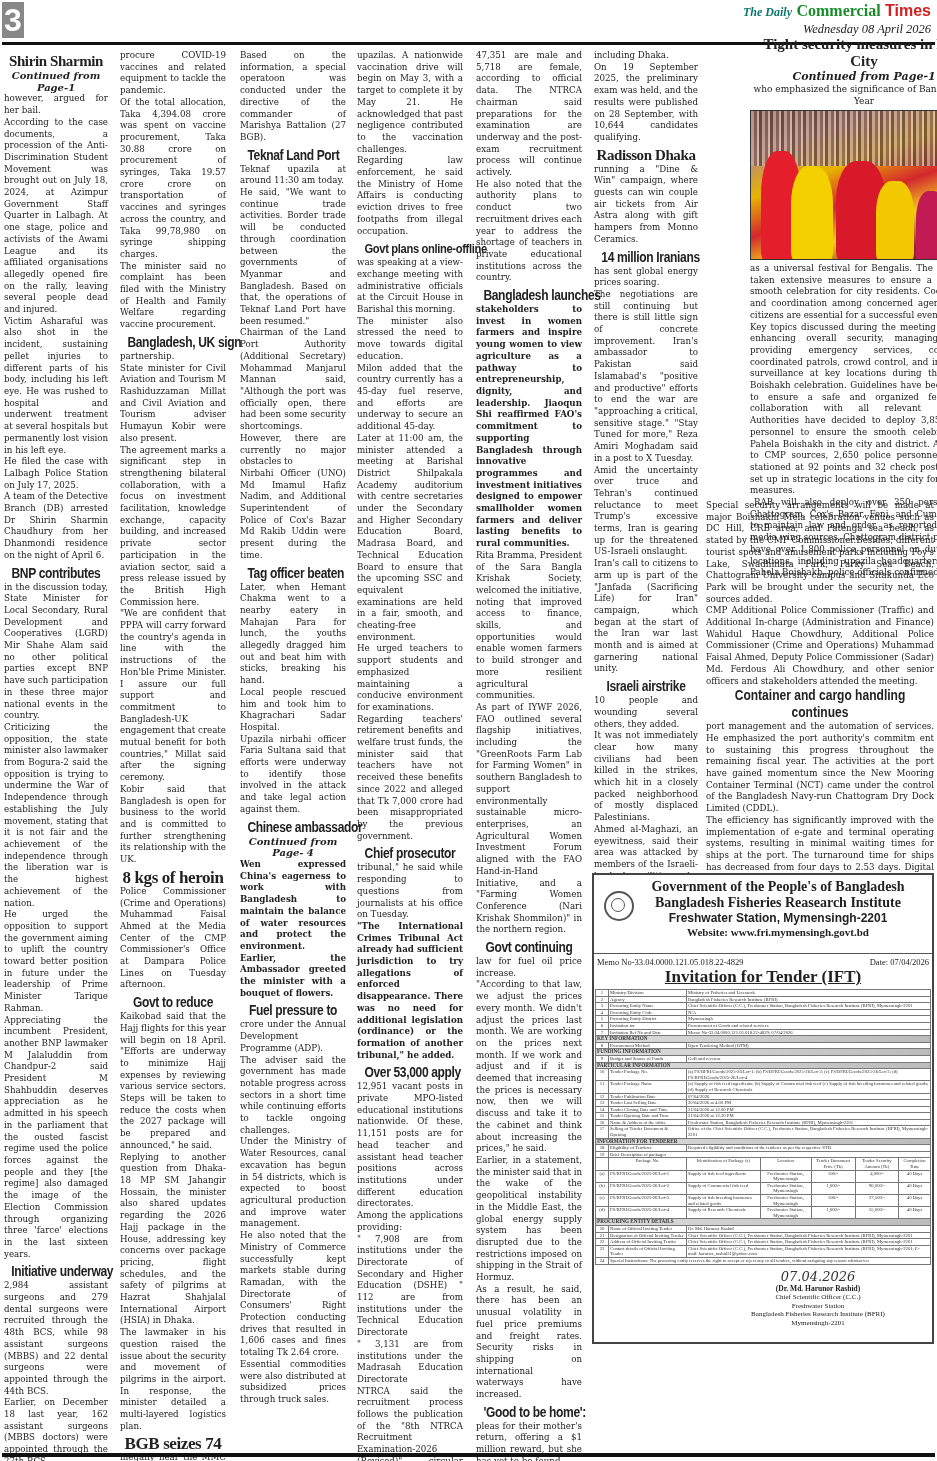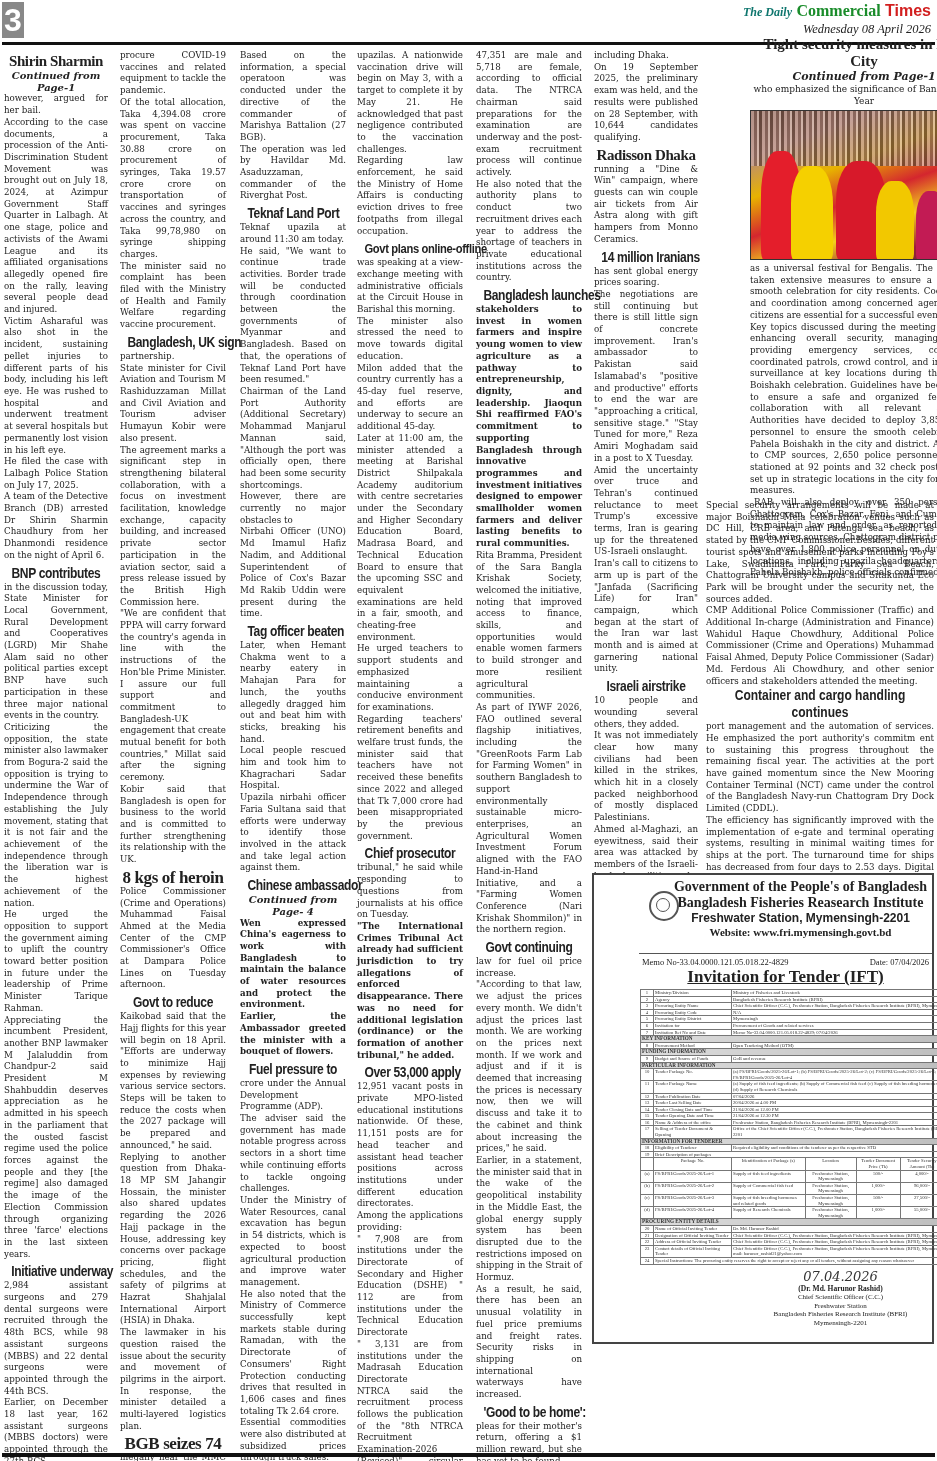--- a/index.html
+++ b/index.html
@@ -28,21 +28,21 @@
   .wide{position:absolute;left:706px;width:228px;top:36px;font-size:8.7px;line-height:11.7px;text-align:justify;margin-left:44px;}
   .wide-hd{font-family:"Liberation Serif",serif;font-size:15px;font-weight:bold;text-align:center;line-height:17px;}
   .wide-cont{font-style:italic;font-weight:bold;font-size:11px;text-align:center;line-height:13px;}
   .wide-lead{font-size:9px;text-align:center;line-height:12px;}
   .photo{width:228px;height:150px;margin:3px 0;background:linear-gradient(160deg,#6b4a3b 0%,#b88a7a 20%,#e8b300 38%,#d4262e 55%,#f3d21c 70%,#9c1d3a 85%,#5a3a30 100%);position:relative;border:1px solid #333;box-sizing:border-box;overflow:hidden;}
   .photo .crowd{position:absolute;left:0;right:0;top:0;height:55px;background:repeating-linear-gradient(90deg,#c9a8a0 0 3px,#7e5d55 3px 6px,#e0c7be 6px 8px,#5c4037 8px 11px);opacity:.75;}
   .photo .d{position:absolute;border-radius:40% 40% 10% 10%;}
   .lower{position:absolute;left:594px;width:340px;font-size:8.7px;line-height:11.7px;text-align:justify;}
   .lower p{margin:0;}
   .lower .hd2{font-family:"Liberation Sans",sans-serif;font-weight:bold;font-size:14px;text-align:center;line-height:17px;transform:scaleX(0.86);}
-  .tender{position:absolute;left:592px;top:873px;width:342px;height:471px;border:2px solid #444;box-sizing:border-box;font-family:"Liberation Serif",serif;background:#fff;padding-left:45px;}
+  .tender{position:absolute;left:592px;top:873px;width:342px;height:471px;border:2px solid #444;box-sizing:border-box;font-family:"Liberation Serif",serif;background:#fff;}
   .t-head{position:relative;height:78px;border-bottom:1px solid #555;text-align:center;}
   .t-emblem{position:absolute;left:10px;top:16px;width:26px;height:26px;border:2px solid #555;border-radius:50%;}
   .t-emblem::after{content:"";position:absolute;left:5px;top:5px;width:12px;height:12px;border:1px solid #555;border-radius:50%;}
   .t-l1{font-size:14px;font-weight:bold;padding-left:30px;line-height:16px;padding-top:4px;}
   .t-l2{font-size:14px;font-weight:bold;padding-left:30px;line-height:16px;}
   .t-l3{font-size:12px;font-weight:bold;padding-left:30px;line-height:14px;font-family:"Liberation Sans",sans-serif;}
   .t-l4{font-size:11px;font-weight:bold;padding-left:30px;line-height:14px;}
   .t-memo{display:flex;justify-content:space-between;font-size:8.5px;padding:3px 3px 0 3px;}
   .t-ift{text-align:center;font-size:17px;font-weight:bold;line-height:20px;}
   .t-ift span{text-decoration:underline;}
@@ -72,21 +72,21 @@
 
 <div class="col c1">
   <div class="hd serif">Shirin Sharmin</div>
   <div class="cont">Continued from Page-1</div>
   <p>however, argued for her bail.</p>
   <p>According to the case documents, a procession of the Anti-Discrimination Student Movement was brought out on July 18, 2024, at Azimpur Government Staff Quarter in Lalbagh. At one stage, police and activists of the Awami League and its affiliated organisations allegedly opened fire on the rally, leaving several people dead and injured.</p>
   <p>Victim Asharaful was also shot in the incident, sustaining pellet injuries to different parts of his body, including his left eye. He was rushed to hospital and underwent treatment at several hospitals but permanently lost vision in his left eye.</p>
   <p>He filed the case with Lalbagh Police Station on July 17, 2025.</p>
   <p>A team of the Detective Branch (DB) arrested Dr Shirin Sharmin Chaudhury from her Dhanmondi residence on the night of April 6.</p>
   <div class="hd">BNP contributes</div>
-  <p>in the discussion today, State Minister for Local Government, Rural Development and Cooperatives (LGRD) Mir Shahe Alam said no other political parties except BNP have such participation in these three major national events in the country.</p>
+  <p>in the discussion today, State Minister for Local Secondary, Rural Development and Cooperatives (LGRD) Mir Shahe Alam said no other political parties except BNP have such participation in these three major national events in the country.</p>
   <p>Criticizing the opposition, the state minister also lawmaker from Bogura-2 said the opposition is trying to undermine the War of Independence through establishing the July movement, stating that it is not fair and the achievement of the independence through the liberation war is the highest achievement of the nation.</p>
   <p>He urged the opposition to support the government aiming to uplift the country toward better position in future under the leadership of Prime Minister Tarique Rahman.</p>
   <p>Appreciating the incumbent President, another BNP lawmaker M Jalaluddin from Chandpur-2 said President M Shahbuddin deserves appreciation as he admitted in his speech in the parliament that the ousted fascist regime used the police forces against the people and they [the regime] also damaged the image of the Election Commission through organizing three 'farce' elections in the last sixteen years.</p>
   <div class="hd">Initiative underway</div>
   <p>2,984 assistant surgeons and 279 dental surgeons were recruited through the 48th BCS, while 98 assistant surgeons (MBBS) and 22 dental surgeons were appointed through the 44th BCS.</p>
   <p>Earlier, on December 18 last year, 162 assistant surgeons (MBBS doctors) were appointed through the 27th BCS.</p>
 
 </div>
 
 <div class="col c2">
@@ -104,21 +104,20 @@
   <div class="hd">Govt to reduce</div>
   <p>Kaikobad said that the Hajj flights for this year will begin on 18 April. "Efforts are underway to minimize Hajj expenses by reviewing various service sectors. Steps will be taken to reduce the costs when the 2027 package will be prepared and announced," he said.</p>
   <p>Replying to another question from Dhaka-18 MP SM Jahangir Hossain, the minister also shared updates regarding the 2026 Hajj package in the House, addressing key concerns over package pricing, flight schedules, and the safety of pilgrims at Hazrat Shahjalal International Airport (HSIA) in Dhaka.</p>
   <p>The lawmaker in his question raised the issue about the security and movement of pilgrims in the airport. In response, the minister detailed a multi-layered logistics plan.</p>
   <div class="hd big">BGB seizes 74</div>
   <p>illegally near the MMC Brick Field area in Baghaichhari with the intention of making excessive profit.</p>
 </div>
 
 <div class="col c3">
   <p>Based on the information, a special operatoon was conducted under the directive of the commander of Marishya Battalion (27 BGB).</p>
-  <p>The operation was led by Havildar Md. Asaduzzaman, commander of the Riverghat Post.</p>
   <div class="hd">Teknaf Land Port</div>
   <p>Teknaf upazila at around 11:30 am today.</p>
   <p>He said, "We want to continue trade activities. Border trade will be conducted through coordination between the governments of Myanmar and Bangladesh. Based on that, the operations of Teknaf Land Port have been resumed."</p>
   <p>Chairman of the Land Port Authority (Additional Secretary) Mohammad Manjarul Mannan said, "Although the port was officially open, there had been some security shortcomings. However, there are currently no major obstacles to</p>
   <p>Nirbahi Officer (UNO) Md Imamul Hafiz Nadim, and Additional Superintendent of Police of Cox's Bazar Md Rakib Uddin were present during the time.</p>
   <div class="hd">Tag officer beaten</div>
   <p>Later, when Hemant Chakma went to a nearby eatery in Mahajan Para for lunch, the youths allegedly dragged him out and beat him with sticks, breaking his hand.</p>
   <p>Local people rescued him and took him to Khagrachari Sadar Hospital.</p>
   <p>Upazila nirbahi officer Faria Sultana said that efforts were underway to identify those involved in the attack and take legal action against them.</p>
   <div class="hd">Chinese ambassador</div>

